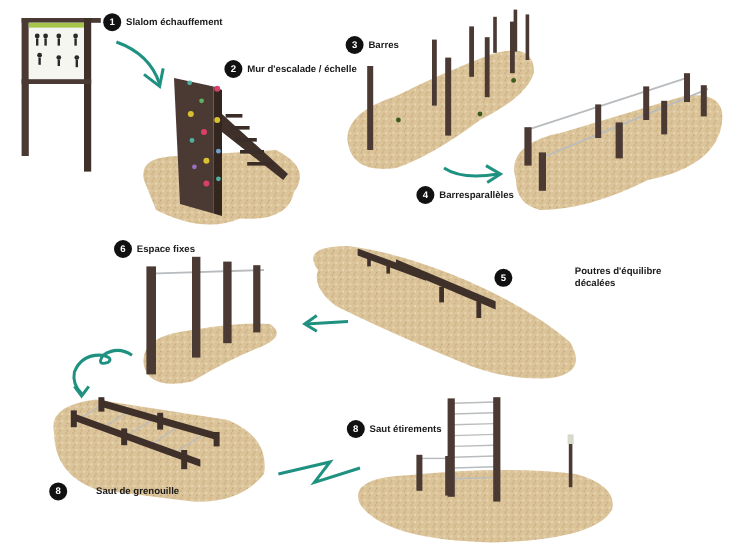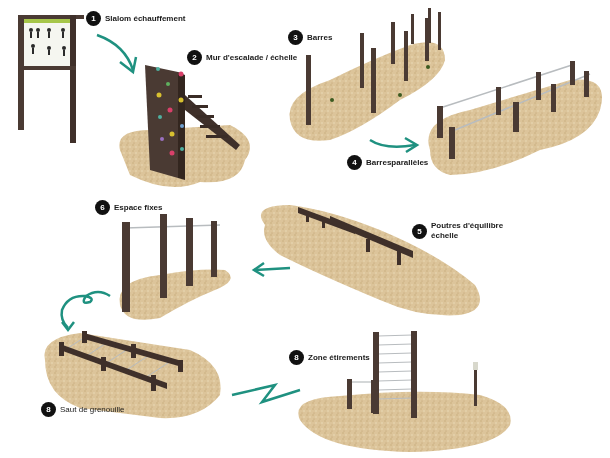--- a/index.html
+++ b/index.html
@@ -210,34 +210,34 @@
 <div class="label" style="left:347px;top:155px;">
   <span class="badge">4</span>
   <span style="display:flex;">
     <span class="ltext">Barres</span>
     <span class="ltext">parallèles</span>
   </span>
 </div>
 
 <div class="label" style="left:412px;top:221px;">
   <span class="badge">5</span>
-  <span style="display:flex;flex-direction:column;">
+  <span style="display:flex;flex-direction:column;margin-left:48px;">
     <span class="ltext">Poutres d'équilibre</span>
-    <span class="ltext">échelle</span>
+    <span class="ltext">décalées</span>
   </span>
 </div>
 
 <div class="label" style="left:95px;top:200px;">
   <span class="badge">6</span>
   <span class="ltext">Espace fixes</span>
 </div>
 
 <div class="label" style="left:41px;top:402px;">
   <span class="badge">8</span>
-  <span class="ltext" style="font-weight:normal;">Saut de grenouille</span>
+  <span class="ltext" style="font-weight:bold;margin-left:20px;">Saut de grenouille</span>
 </div>
 
 <div class="label" style="left:289px;top:350px;">
   <span class="badge">8</span>
-  <span class="ltext">Zone étirements</span>
+  <span class="ltext">Saut étirements</span>
 </div>
 
 </div>
 
 </body></html>

